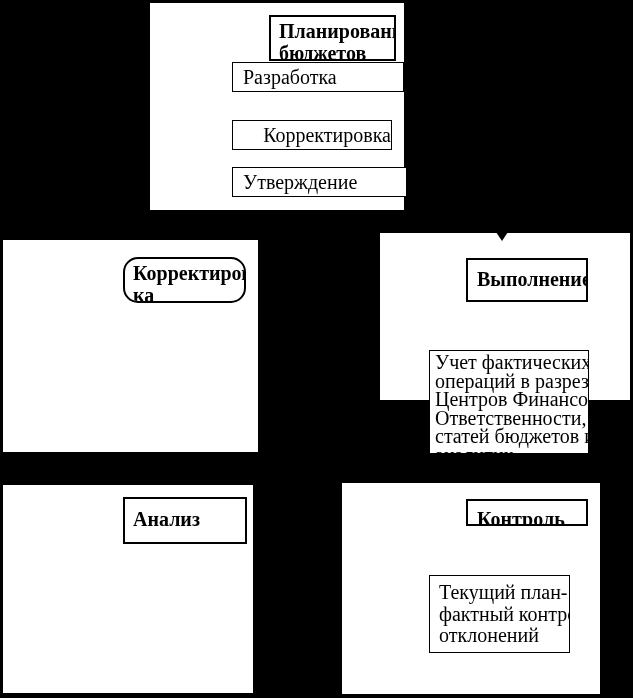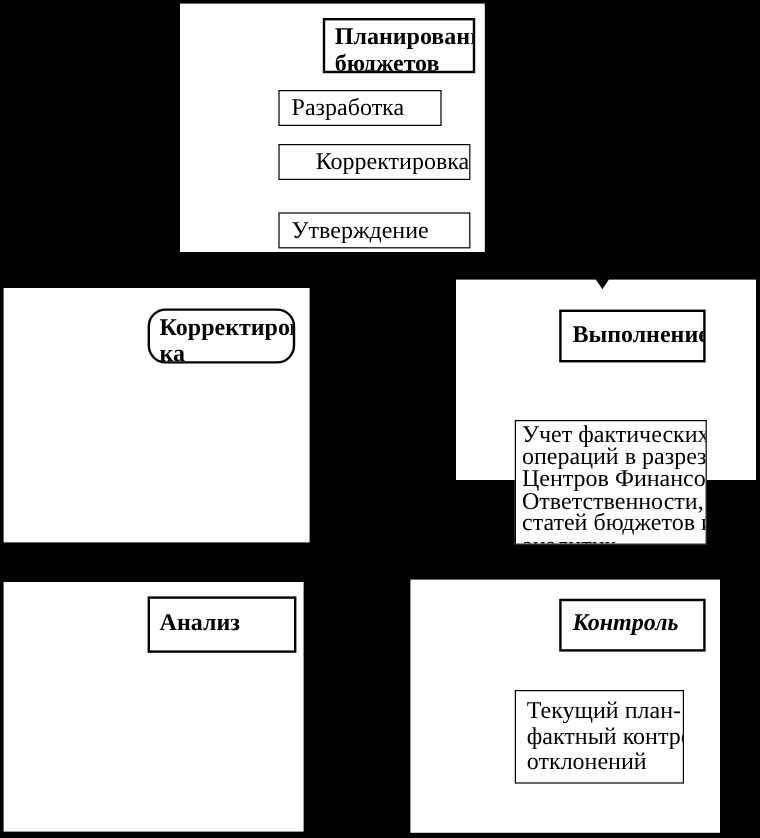--- a/index.html
+++ b/index.html
@@ -24,33 +24,33 @@
     border:1px solid #000;
     box-sizing:border-box;
     overflow:hidden;
     white-space:pre;
     font-size:20px;
     line-height:20px;
   }
   .title{border-width:2px;font-weight:bold;line-height:22px;}
 
   #box-planning-title {left:269px;top:15px; width:127px;height:46px;padding:3px 0 0 8px;}
-  #box-step-0         {left:232px;top:75px; width:136px;height:30px;padding:4px 0 0 10px;}
+  #box-step-0         {left:232px;top:62px; width:172px;height:30px;padding:4px 0 0 10px;}
   #box-step-1         {left:232px;top:120px;width:160px;height:30px;padding:4px 0 0 10px;text-align:right;}
-  #box-step-2         {left:232px;top:177px;width:160px;height:30px;padding:4px 0 0 10px;}
+  #box-step-2         {left:232px;top:167px;width:175px;height:30px;padding:4px 0 0 10px;}
 
   #box-adjustment-title{left:123px;top:257px;width:123px;height:46px;padding:3px 0 0 8px;border-radius:15px;}
 
   #box-execution-title {left:466px;top:258px;width:122px;height:44px;padding:8px 0 0 9px;text-align:right;}
   #box-execution-detail{left:429px;top:318px;width:160px;height:104px;padding:2px 0 0 5px;line-height:18.5px;margin-top:32px;}
 
   #box-analysis-title  {left:123px;top:497px;width:124px;height:47px;padding:9px 0 0 8px;}
   #box-analysis-detail {left:86px; top:559px;width:163px;height:108px;padding:4px 0 0 7px;line-height:18px;}
 
-  #box-control-title   {left:466px;top:499px;width:122px;height:44px;padding:7px 0 0 9px;font-style:italic;}
+  #box-control-title   {left:466px;top:499px;width:122px;height:27px;padding:7px 0 0 9px;}
   #box-control-detail  {left:429px;top:575px;width:141px;height:78px;padding:6px 0 0 9px;line-height:21.5px;}
 
   .arrow-down{
     position:absolute;
     left:496px;top:232px;
     width:0;height:0;
     border-left:6px solid transparent;
     border-right:6px solid transparent;
     border-top:9px solid #000;
   }

